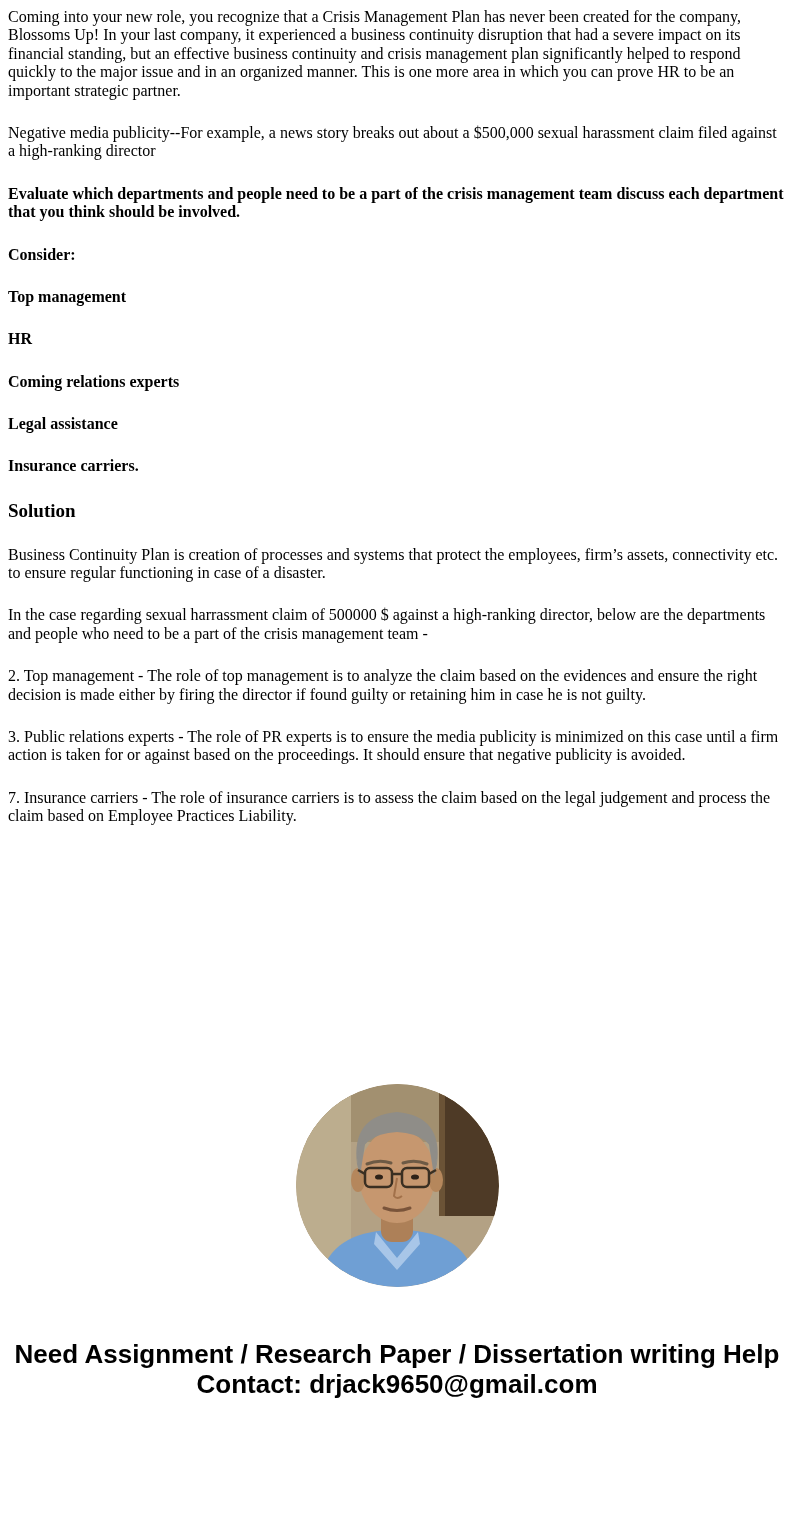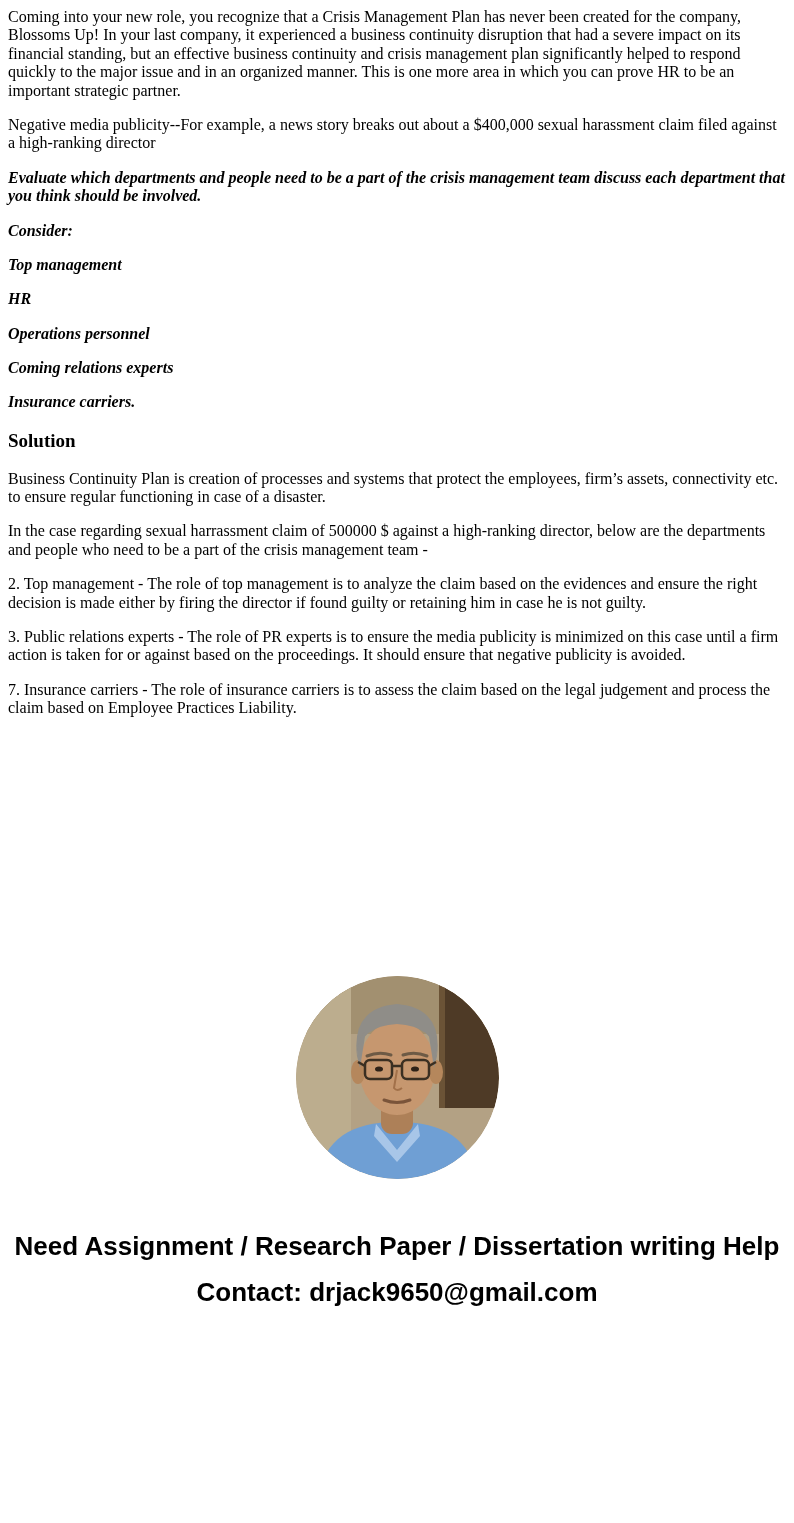--- a/index.html
+++ b/index.html
@@ -13,29 +13,28 @@
     height: 1523px;
     overflow: hidden;
     font-family: "Liberation Serif", serif;
     font-size: 16px;
     color: #000000;
   }
   .doc {
     padding: 8px 8px 0 8px;
   }
   .doc p {
-    margin: 16px 0;
+    margin: 24px 0;
     line-height: 1.15;
   }
   .doc p:first-child {
     margin-top: 0;
   }
   .bold {
     font-weight: bold;
-    font-style: italic;
   }
   h3.solution-heading {
     font-size: 19px;
     font-weight: bold;
     margin: 18px 0;
     line-height: 1.15;
   }
   .avatar-wrap {
     margin-top: 258px;
     text-align: center;
@@ -51,40 +50,40 @@
   .footer {
     margin-top: 48px;
     text-align: center;
     font-family: "Liberation Sans", sans-serif;
     font-weight: bold;
     font-size: 26px;
     line-height: 30px;
     color: #000000;
   }
   .footer .footer-line {
-    margin: 16px auto;
+    margin: 0 auto;
     max-width: 778px;
   }
 </style>
 </head>
 <body>
 
 <div class="doc">
 
   <p>Coming into your new role, you recognize that a Crisis Management Plan has never been created for the company, Blossoms Up! In your last company, it experienced a business continuity disruption that had a severe impact on its financial standing, but an effective business continuity and crisis management plan significantly helped to respond quickly to the major issue and in an organized manner. This is one more area in which you can prove HR to be an important strategic partner.</p>
-  <p>Negative media publicity--For example, a news story breaks out about a $400,000 sexual harassment claim filed against a high-ranking director</p>
+  <p>Negative media publicity--For example, a news story breaks out about a $500,000 sexual harassment claim filed against a high-ranking director</p>
 
   <p class="bold">Evaluate which departments and people need to be a part of the crisis management team discuss each department that you think should be involved.</p>
 
   <p class="bold">Consider:</p>
 
   <p class="bold">Top management</p>
   <p class="bold">HR</p>
-  <p class="bold">Operations personnel</p>
   <p class="bold">Coming relations experts</p>
+  <p class="bold">Legal assistance</p>
   <p class="bold">Insurance carriers.</p>
 
   <h3 class="solution-heading">Solution</h3>
 
   <p>Business Continuity Plan is creation of processes and systems that protect the employees, firm’s assets, connectivity etc. to ensure regular functioning in case of a disaster.</p>
   <p>In the case regarding sexual harrassment claim of 500000 $ against a high-ranking director, below are the departments and people who need to be a part of the crisis management team -</p>
   <p>2. Top management - The role of top management is to analyze the claim based on the evidences and ensure the right decision is made either by firing the director if found guilty or retaining him in case he is not guilty.</p>
   <p>3. Public relations experts - The role of PR experts is to ensure the media publicity is minimized on this case until a firm action is taken for or against based on the proceedings. It should ensure that negative publicity is avoided.</p>
   <p>7. Insurance carriers - The role of insurance carriers is to assess the claim based on the legal judgement and process the claim based on Employee Practices Liability.</p>
 

